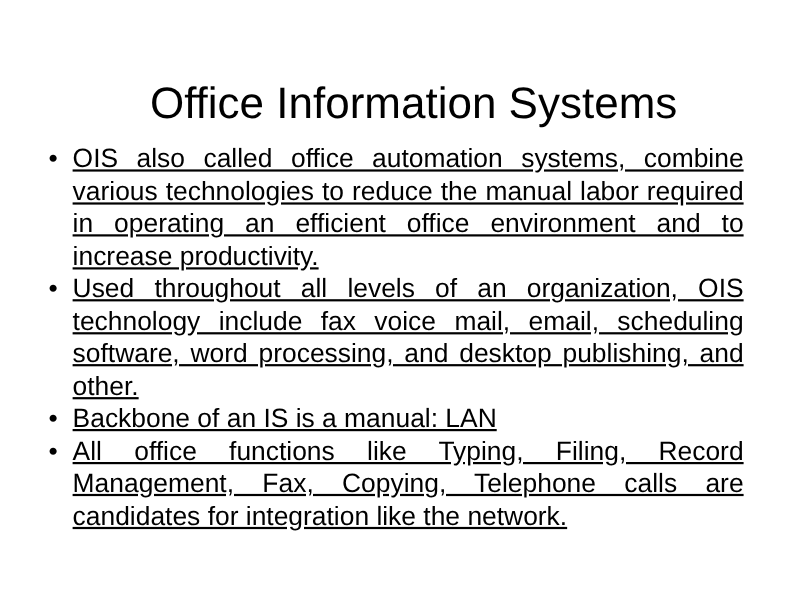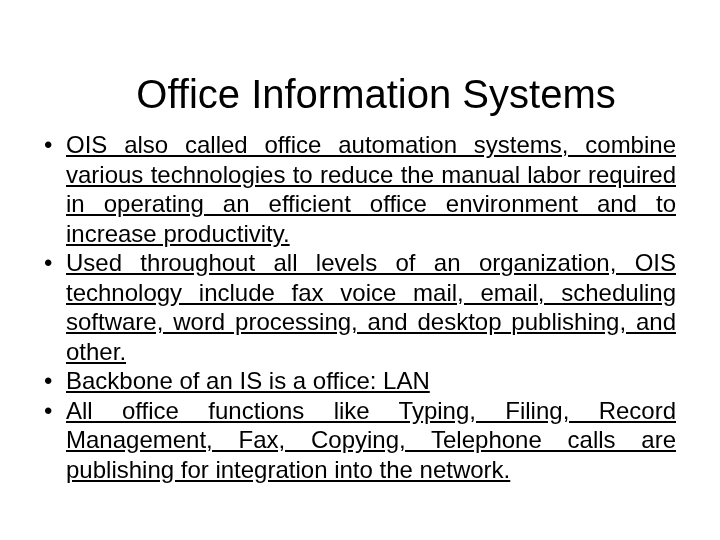--- a/index.html
+++ b/index.html
@@ -94,24 +94,24 @@
         <span class="bullet-text">OIS also called office automation systems, combine various technologies to reduce the manual labor required in operating an efficient office environment and to increase productivity.</span>
       </li>
 
       <li class="bullet-item">
         <span class="bullet-marker">•</span>
         <span class="bullet-text">Used throughout all levels of an organization, OIS technology include fax voice mail, email, scheduling software, word processing, and desktop publishing, and other.</span>
       </li>
 
       <li class="bullet-item">
         <span class="bullet-marker">•</span>
-        <span class="bullet-text">Backbone of an IS is a office: LAN</span>
+        <span class="bullet-text">Backbone of an IS is a manual: LAN</span>
       </li>
 
       <li class="bullet-item">
         <span class="bullet-marker">•</span>
-        <span class="bullet-text">All office functions like Typing, Filing, Record Management, Fax, Copying, Telephone calls are publishing for integration into the network.</span>
+        <span class="bullet-text">All office functions like Typing, Filing, Record Management, Fax, Copying, Telephone calls are candidates for integration like the network.</span>
       </li>
 
     </ul>
   </div>
 
 </div>
 
 </body></html>

